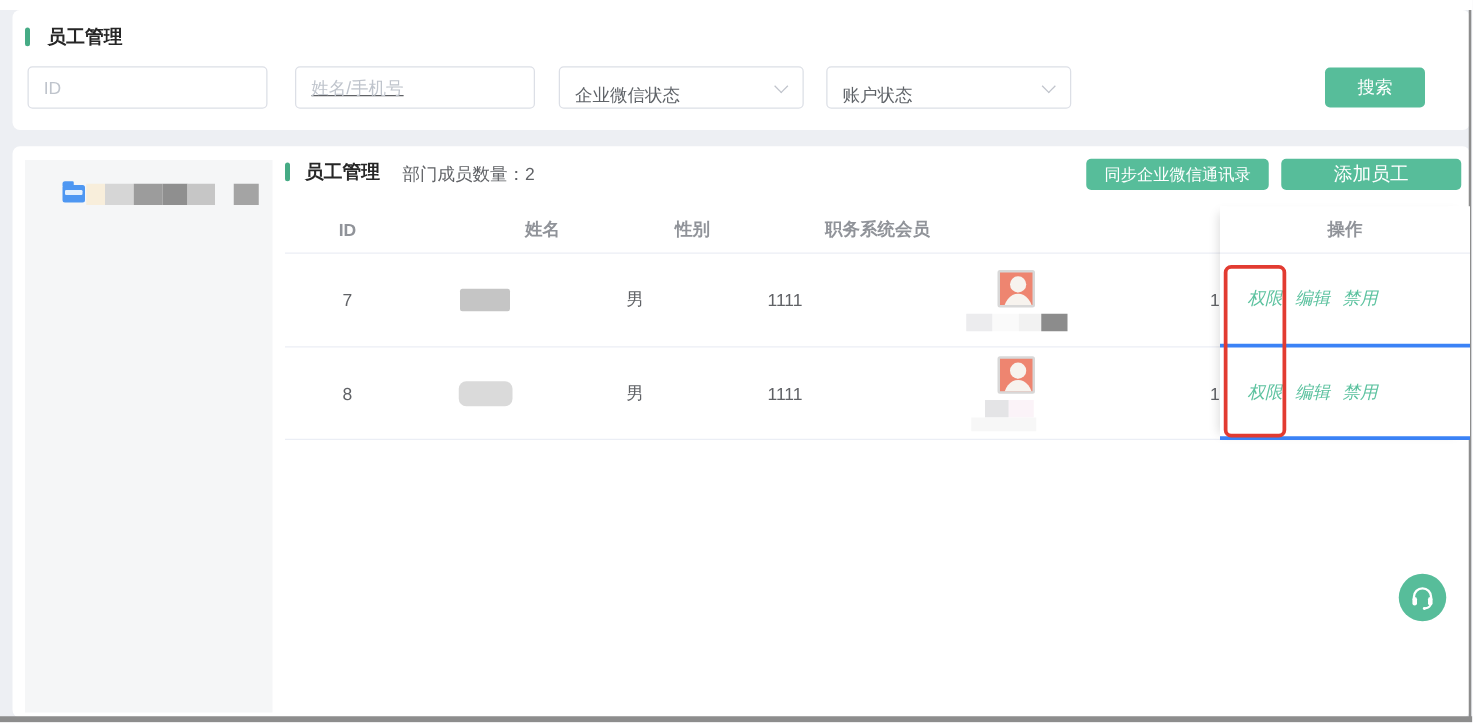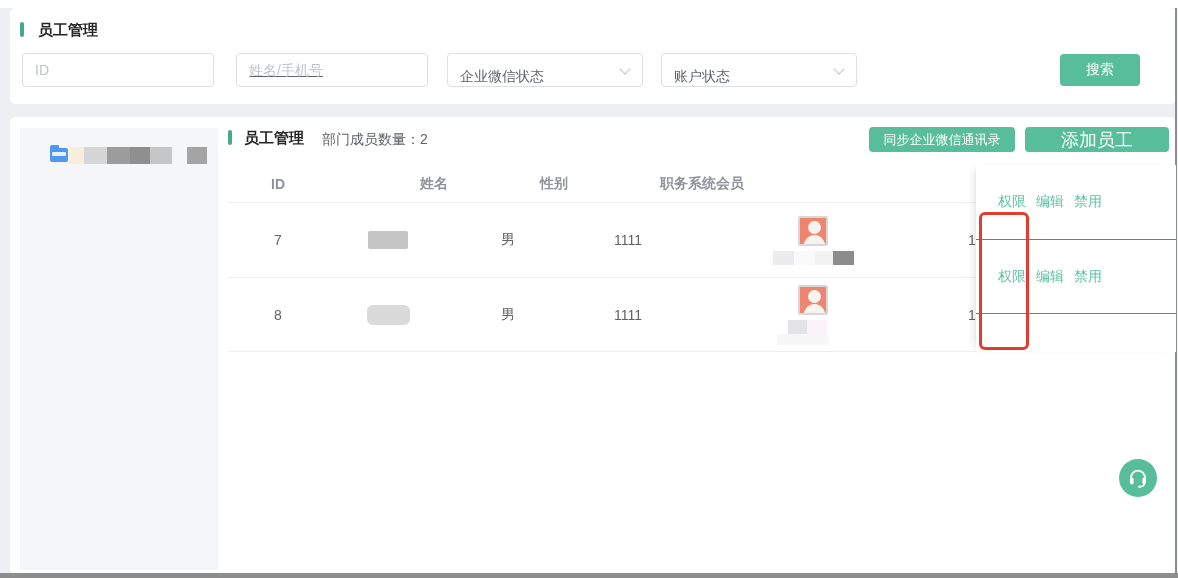--- a/index.html
+++ b/index.html
@@ -45,21 +45,21 @@
   .folder::before { content:""; position:absolute; left:0; top:-3px; width:9px; height:4px;
                     background:#4e97f2; border-radius:2px 1px 0 0; }
   .folder::after { content:""; position:absolute; left:2px; top:4px; width:14px; height:4px;
                    background:#fff; opacity:.85; border-radius:1px; }
   .rblock { position:absolute; top:19px; height:17px; }
 
   .m-accent { left:218px; top:13px; }
   .m-title { left:234px; top:12px; }
   .m-count { position:absolute; left:312px; top:14px; font-size:14px; color:#606266; }
   .btn--sync { left:859px; top:10px; width:146px; height:25px; font-size:13px; }
-  .btn--add  { left:1015px; top:10px; width:144px; height:25px; font-size:18px; }
+  .btn--add  { left:1015px; top:10px; width:144px; height:25px; font-size:15px; }
 
   .thead { position:absolute; left:218px; top:48px; width:948px; height:38px;
            border-bottom:1px solid #ebeef5; display:flex; align-items:center;
            color:#909399; font-size:14px; font-weight:bold; }
   .col-id { width:100px; text-align:center; }
   .col-name, .col-gender, .col-job { width:120px; text-align:right; }
   .col-member { width:250px; text-align:left; }
   .trow { position:absolute; left:218px; width:948px; display:flex; align-items:center;
           border-bottom:1px solid #ebeef5; font-size:14px; color:#606266; }
   .trow--0 { top:86px; height:75px; }
@@ -74,22 +74,22 @@
   .avatar::after { content:""; position:absolute; left:3px; top:17px; width:23px; height:14px;
                    border-radius:50% 50% 0 0 / 100% 100% 0 0; background:#f7f3ee; }
   .under-blocks { display:flex; margin-top:5px; height:14px; }
   .partial-num { position:absolute; left:740px; top:50%; transform:translateY(-50%);
                  font-size:14px; color:#606266; }
 
   .fixed-col { position:absolute; left:966px; top:48px; width:200px; height:187px; background:#fff;
                box-shadow:-6px 0 8px -5px rgba(0,0,0,0.15); z-index:2; }
   .fc-head { height:38px; border-bottom:1px solid #ebeef5; display:flex; align-items:center;
              justify-content:center; color:#909399; font-size:14px; font-weight:bold; }
-  .fc-row { border-bottom:1px solid #3b82f6; display:flex; align-items:center;
-            padding-left:22px; gap:10px; }
+  .fc-row { border-bottom:3px solid #3b82f6; display:flex; align-items:center;
+            padding-left:22px; gap:10px;font-style:italic; }
   .fc-row--0 { height:75px; }
   .fc-row--1 { height:74px; }
   .action-link { color:#5cc29f; font-size:14px; cursor:pointer; text-decoration:none; }
 
   .highlight-rect { position:absolute; left:969px; top:95px; width:50px; height:138px;
                     border:3px solid #e23b31; border-radius:6px; z-index:3; pointer-events:none; }
 
   .support-fab { position:absolute; left:1119px; top:459px; width:38px; height:38px;
                  border-radius:50%; background:#57bd9a; z-index:4; display:flex;
                  align-items:center; justify-content:center; cursor:pointer; }
@@ -182,20 +182,21 @@
             <span style="width:19px;background:#e4e4e6;"></span>
             <span style="width:20px;background:#fbf3f8;"></span>
           </span>
           <span style="width:52px;height:11px;background:#f7f7f7;margin-left:-20px;"></span>
         </span>
       </span>
       <span class="partial-num">1</span>
     </div>
 
     <div class="fixed-col">
+      <div class="fc-head">操作</div>
       <div class="fc-row fc-row--0">
         <a class="action-link">权限</a>
         <a class="action-link">编辑</a>
         <a class="action-link">禁用</a>
       </div>
       <div class="fc-row fc-row--1">
         <a class="action-link">权限</a>
         <a class="action-link">编辑</a>
         <a class="action-link">禁用</a>
       </div>

